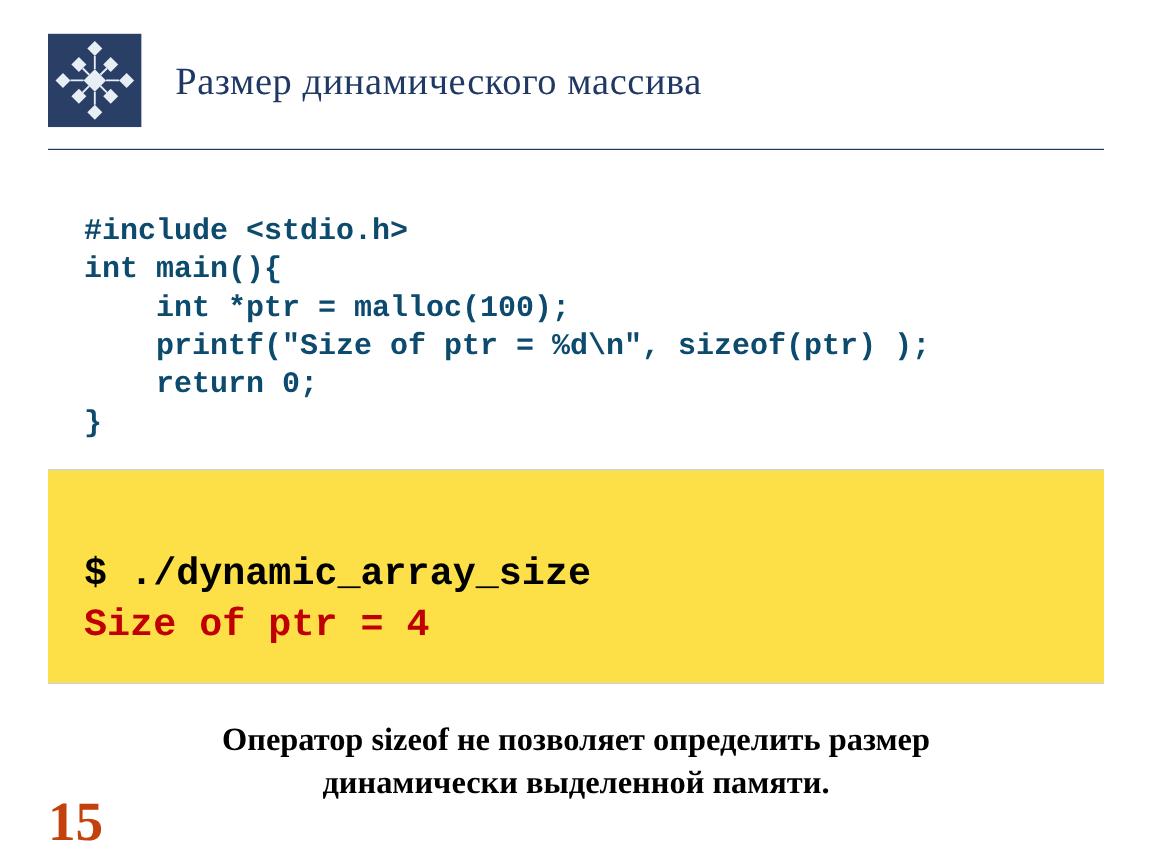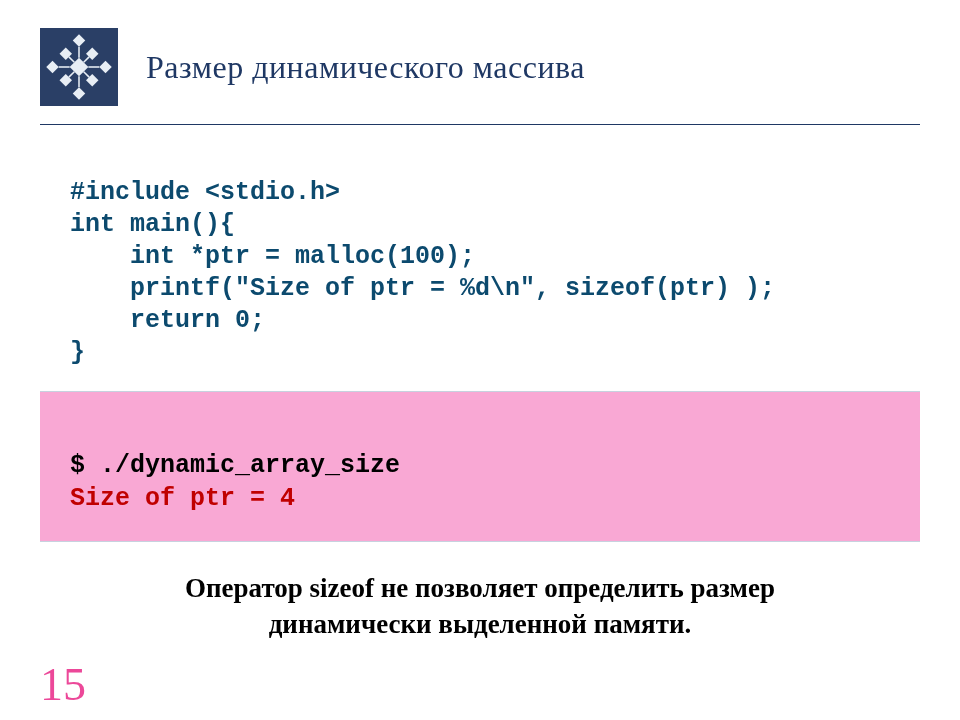--- a/index.html
+++ b/index.html
@@ -37,26 +37,26 @@
     margin: 20px 70px 0 70px;
     font-family: "Courier New", Courier, monospace;
     font-size: 25px;
     font-weight: bold;
     line-height: 1.28;
     white-space: pre;
     color: #0c4a6e;
   }
   .output-block {
     margin: 22px 40px 0 40px;
-    background: #f9a8d4;
+    background: #fde047;
     border-top: 1px solid #c7d2df;
     border-bottom: 1px solid #c7d2df;
     padding: 24px 30px 26px 30px;
     font-family: "Courier New", Courier, monospace;
-    font-size: 25px;
+    font-size: 32px;
     font-weight: bold;
     line-height: 1.32;
     white-space: pre;
   }
   .out-cmd { color: #000; }
   .out-res { color: #c00000; }
   .note {
     margin: 28px 60px 0 60px;
     text-align: center;
     font-family: "Times New Roman", Times, serif;
@@ -75,22 +75,22 @@
     align-items: flex-end;
   }
   .copyright {
     font-family: "Times New Roman", Times, serif;
     font-size: 21px;
     color: #1f3864;
   }
   .page-num {
     font-family: "Times New Roman", Times, serif;
     font-size: 46px;
-    color: #ec4899;
-    font-weight: normal;
+    color: #c2410c;
+    font-weight: bold;
     line-height: 1;
     margin-bottom: -4px;
     text-align: right;
   }
 </style>
 </head>
 <body>
 
 <div class="header">
   <div class="logo">

